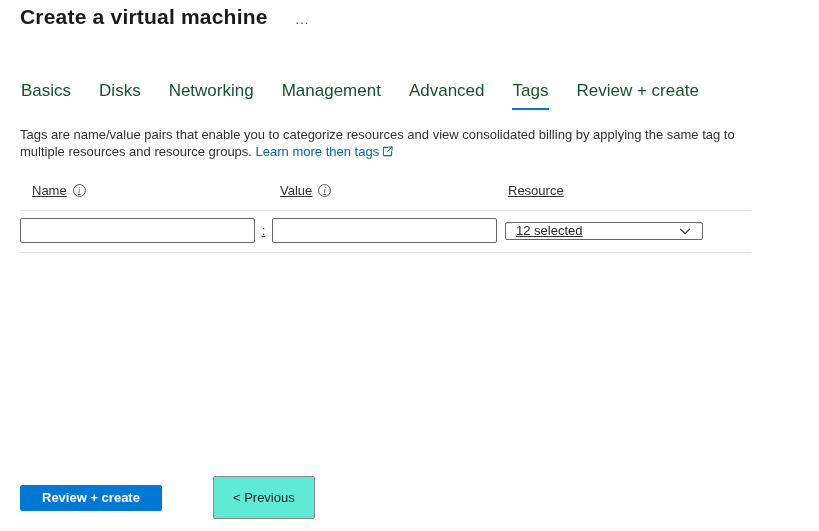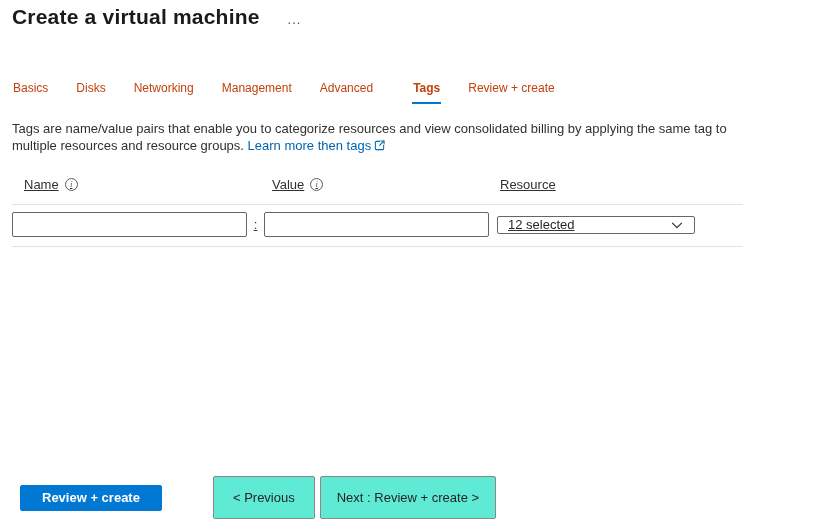--- a/index.html
+++ b/index.html
@@ -1,31 +1,31 @@
 <!DOCTYPE html>
 <html><head>
 <meta charset="utf-8">
 <style>
   * { box-sizing: border-box; }
   html,body { margin:0; padding:0; }
   body {
     width:819px; height:531px; background:#ffffff; position:relative; overflow:hidden;
     font-family:"Liberation Sans", sans-serif; color:#323130;
   }
-  .page { padding:0 12px; }
+  .page { padding:0 20px; }
 
   
   .title-row { display:flex; align-items:center; margin-top:5px; }
   .page-title { font-size:21px; font-weight:700; color:#1a1a1a; margin:0; letter-spacing:0.2px; }
   .more-btn { margin-left:28px; margin-top:4px; color:#4d4d4d; font-size:13px; letter-spacing:1px; cursor:pointer; user-select:none; }
 
   
   .tabs { display:flex; margin-top:50px; }
-  .tab { font-size:12px; color:#c2410c; margin-right:26px; padding:2px 1px 7px 1px; cursor:pointer; border-bottom:2px solid transparent; }
-  .tab.active { font-weight:700; border-bottom:2px solid #0078d4;margin-left:12px; }
+  .tab { font-size:17px; color:#14532d; margin-right:26px; padding:2px 1px 7px 1px; cursor:pointer; border-bottom:2px solid transparent; }
+  .tab.active { font-weight:400; border-bottom:2px solid #0078d4; }
 
   
   .desc { margin-top:17px; font-size:13px; line-height:16.5px; max-width:746px; color:#323130; }
   .link { color:#0065b3; text-decoration:none; cursor:pointer; }
   .ext-icon { margin-left:3px; vertical-align:-1px; }
   .note { margin-top:17px; font-size:13px; color:#323130; }
 
   
   .tag-table { margin-top:23px; width:731px;text-decoration:underline; }
   .grid { display:grid; grid-template-columns:235px 17px 225px 8px 198px 1fr; align-items:center; }
@@ -120,14 +120,13 @@
         </div>
       </div>
     </div>
   </div>
 
 </div>
 
 <div class="footer">
   <button class="btn btn-primary">Review + create</button>
   <button class="btn btn-secondary btn-prev">&lt; Previous</button>
-  <button class="btn btn-secondary btn-next">Next : Review + create &gt;</button>
 </div>
 
 </body></html>

